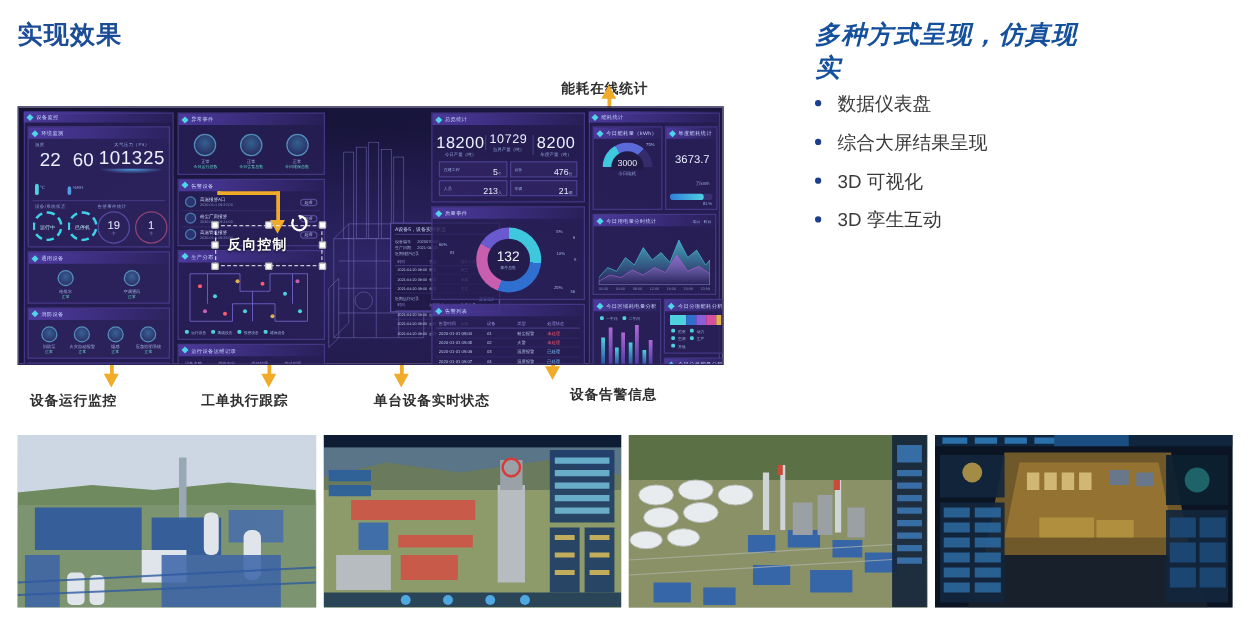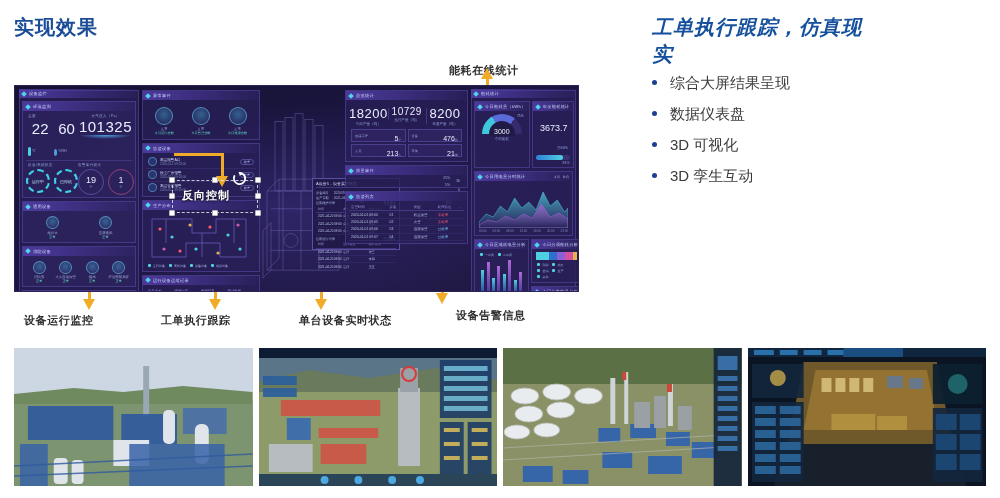--- a/index.html
+++ b/index.html
@@ -245,30 +245,30 @@
   .p3 { background: linear-gradient(180deg,#5a6d49 0%, #6d7f52 25%, #7e8a5d 50%, #5f6f4c 100%); }
   
   .p4 { background: linear-gradient(180deg,#0d1826 0%, #15243a 40%, #0a1220 100%); }
 </style>
 </head>
 <body>
 
 <div class="page">
 
   <div class="h-left">实现效果</div>
-  <div class="h-right">工单执行跟踪，仿真现实</div>
+  <div class="h-right">多种方式呈现，仿真现实</div>
 
   <div class="bullets">
     <div class="bullet-row">
       <span class="bullet-dot"></span>
-      <span class="bullet-text">综合大屏结果呈现</span>
+      <span class="bullet-text">数据仪表盘</span>
     </div>
     <div class="bullet-row">
       <span class="bullet-dot"></span>
-      <span class="bullet-text">数据仪表盘</span>
+      <span class="bullet-text">综合大屏结果呈现</span>
     </div>
     <div class="bullet-row">
       <span class="bullet-dot"></span>
       <span class="bullet-text">3D 可视化</span>
     </div>
     <div class="bullet-row">
       <span class="bullet-dot"></span>
       <span class="bullet-text">3D 孪生互动</span>
     </div>
   </div>
@@ -656,20 +656,26 @@
         </div>
         <div class="donut-wrap">
           <span class="dlab" style="left:2px;top:16px;">60%</span>
           <span class="dlab" style="left:11px;top:22px;">81</span>
           <span class="dlab" style="right:14px;top:5px;">5%</span>
           <span class="dlab" style="right:4px;top:10px;">6</span>
           <span class="dlab" style="right:12px;top:23px;">10%</span>
           <span class="dlab" style="right:3px;top:28px;">9</span>
           <span class="dlab" style="right:14px;bottom:5px;">25%</span>
           <span class="dlab" style="right:4px;bottom:2px;">36</span>
+          <div class="donut">
+            <div class="donut-hole">
+              <span class="v">132</span>
+              <span class="l">事件总数</span>
+            </div>
+          </div>
         </div>
       </div>
 
       <div class="panel" style="margin-bottom:0;">
         <div class="panel-hd">
           <span class="hd-mark"></span>
           <span class="hd-txt">告警列表</span>
         </div>
         <div class="table-hd">
           <span class="c" style="flex:1.6;">告警时间</span>

